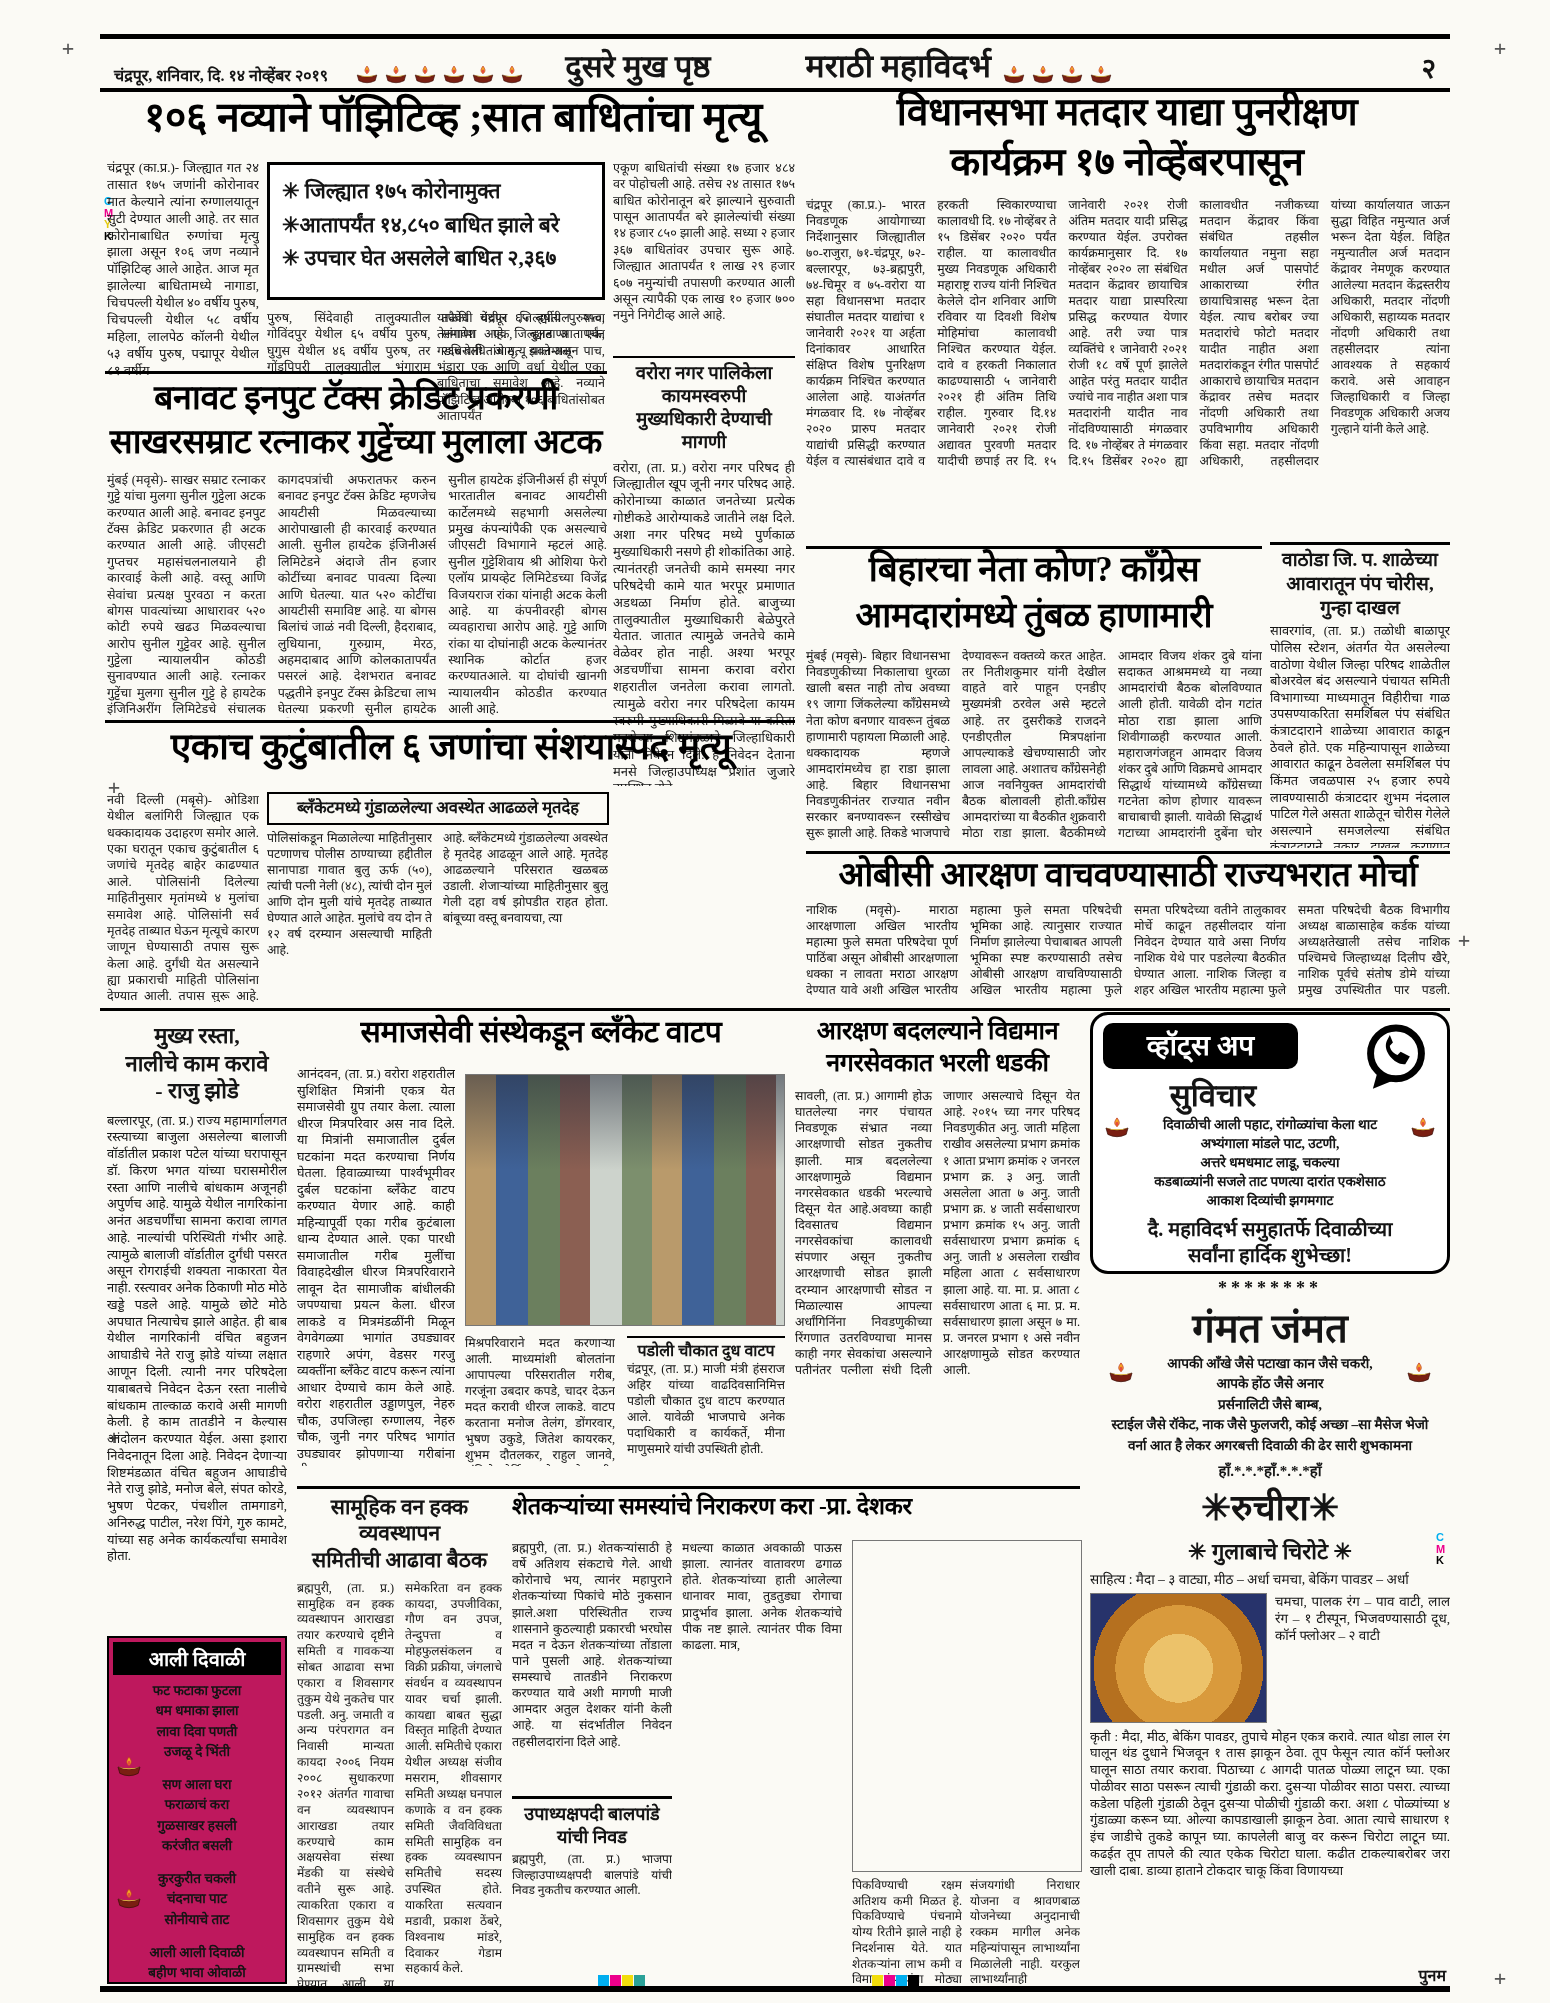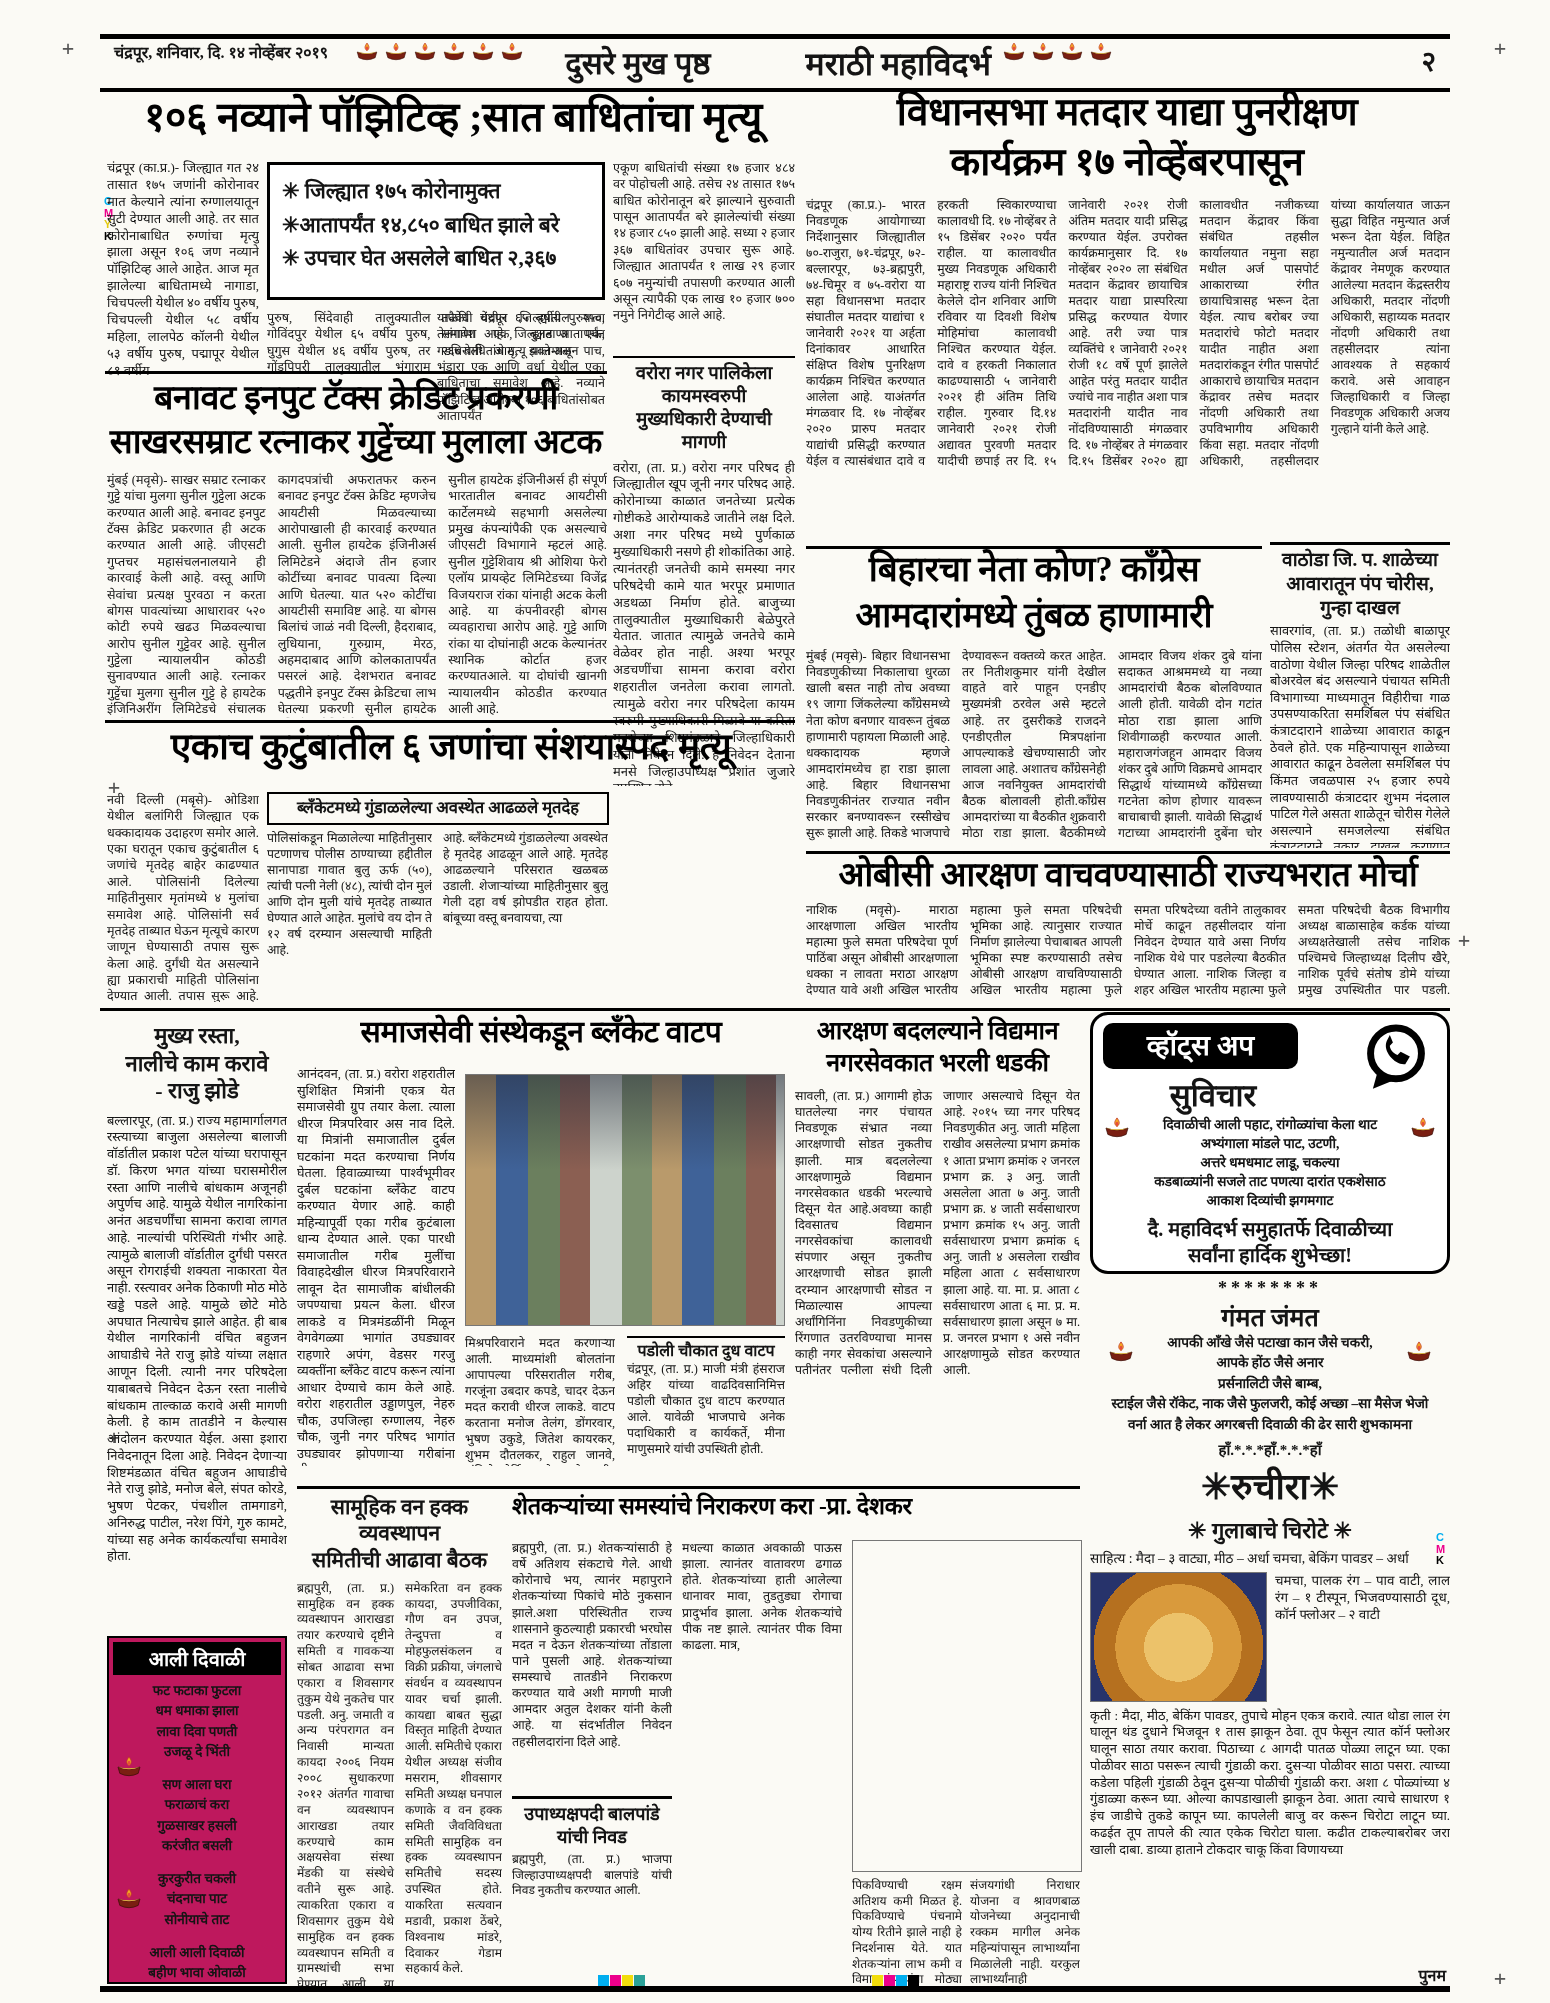--- a/index.html
+++ b/index.html
@@ -71,21 +71,21 @@
   <div class="b cmyk-v" style="left:1436px;top:1532px">
     <span style="color:#00aeef">C</span>
       <span style="color:#ec008c">M</span>
       <span style="color:#000">K</span>
   </div>
   <div class="b regsq" style="left:112px;top:1878px;width:14px">
     <span style="background:#00aeef"></span><span style="background:#ec008c"></span><span style="background:#f2dd0c"></span><span style="background:#000"></span>
   </div>
 
   <div class="b bar" style="left:100px;top:34px;width:1350px;height:5px"></div>
-  <div class="b" style="left:100px;top:41px;width:1350px;height:45px;display:flex;align-items:flex-start;padding:0 14px">
+  <div class="b" style="left:100px;top:41px;width:1350px;height:45px;display:flex;align-items:flex-end;padding:0 14px">
     <span style="font-size:16px;font-weight:700">चंद्रपूर, शनिवार, दि. १४ नोव्हेंबर २०१९</span>
     <span style="margin-left:26px;display:flex;gap:3px">
       <svg class="diya" viewBox="0 0 32 24">
           <use href="#diya"></use>
         </svg>
       <svg class="diya" viewBox="0 0 32 24">
           <use href="#diya"></use>
         </svg>
       <svg class="diya" viewBox="0 0 32 24">
           <use href="#diya"></use>
@@ -245,21 +245,21 @@
         <div>दिवाळीची आली पहाट, रांगोळ्यांचा केला थाट</div>
         <div>अभ्यंगाला मांडले पाट, उटणी,</div>
         <div>अत्तरे धमधमाट लाडू, चकल्या</div>
         <div>कडबाळ्यांनी सजले ताट पणत्या दारांत एकशेसाठ</div>
         <div>आकाश दिव्यांची झगमगाट</div>
       </div>
       <div style="position:absolute;left:0;top:200px;width:100%;text-align:center;font-size:20px;font-weight:700">दै. महाविदर्भ समुहातर्फे दिवाळीच्या</div>
       <div style="position:absolute;left:0;top:226px;width:100%;text-align:center;font-size:20px;font-weight:700">सर्वांना हार्दिक शुभेच्छा!</div>
     </div>
     <div class="starline" style="font-size:18px;margin-top:4px">********</div>
-    <div class="center" style="font-size:25px;font-weight:700">गंमत जंमत</div>
+    <div class="center" style="font-size:40px;font-weight:700">गंमत जंमत</div>
     <div style="position:relative">
       <svg class="diya" viewBox="0 0 32 24" style="position:absolute;left:12px;top:8px;width:38px">
           <use href="#diya"></use>
         </svg>
       <svg class="diya" viewBox="0 0 32 24" style="position:absolute;right:12px;top:8px;width:38px">
           <use href="#diya"></use>
         </svg>
       <div class="center" style="font-size:13.6px;font-weight:600;line-height:1.5">
         <div>आपकी आँखे जैसे पटाखा कान जैसे चकरी,</div>
         <div>आपके होंठ जैसे अनार</div>

